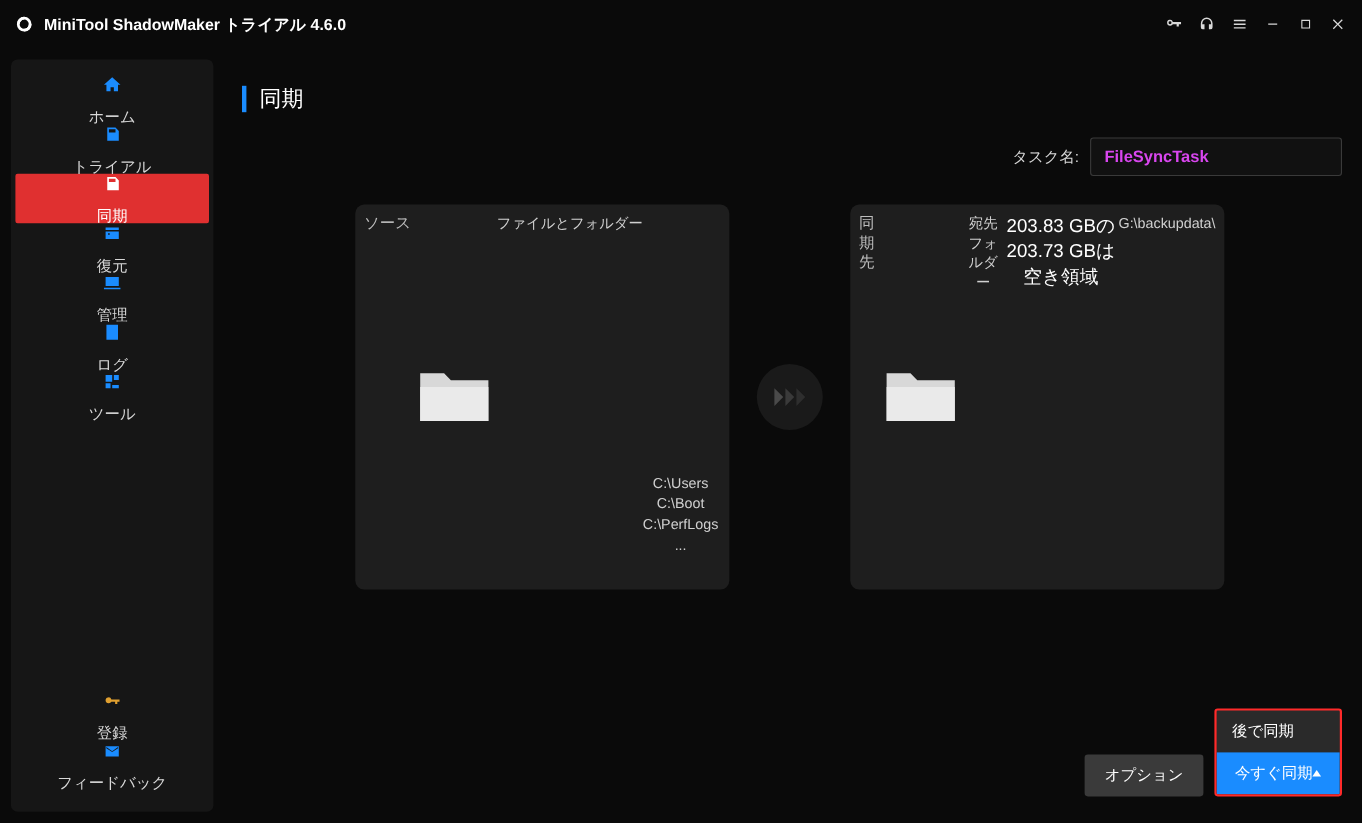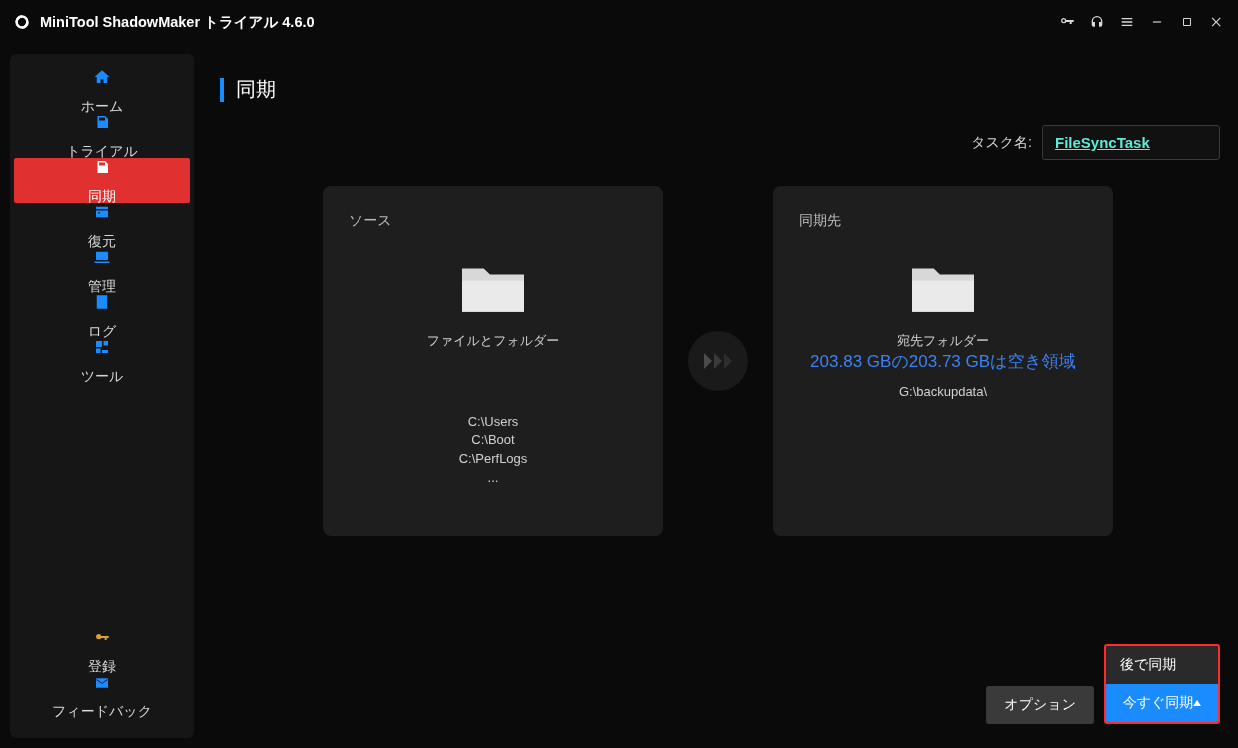--- a/index.html
+++ b/index.html
@@ -82,47 +82,46 @@
     .taskname-row {
       display:flex; align-items:center; gap:10px;
       margin: 0 0 26px 16px;
       justify-content: flex-end;
     }
     .taskname-row .label { font-size:14px; color:#d8d8d8; }
     .taskname-row input {
       background:#111;
       border:1px solid #3a3a3a;
       border-radius:3px;
-      color:#5eead4;
+      color:#d946ef;
       font-size:15px;
       font-weight:600;
       padding: 8px 12px;
-      width: 178px;
-      text-decoration: underline;
+      width: 229px;
     }
     
     .cards-row {
       display:flex; align-items:center; justify-content:center;
       gap: 0;
       margin: 0 auto;
     }
     .card {
       width: 340px;
       height: 350px;
       background:#1e1e1e;
       border-radius:8px;
-      padding: 26px;
-      display:flex;
-      flex-direction:column;
+      padding: 8px;
+      display:flex;
+      flex-direction:row;
       cursor:pointer;
     }
     .card .card-label { font-size:14px; color:#bdbdbd; margin-bottom: 18px; }
     .card .folder-icon { align-self:center; margin-top: 8px; margin-bottom: 10px; }
     .card .card-sub { text-align:center; font-size:13px; color:#d0d0d0; margin-bottom: 0; }
-    .card .card-info { text-align:center; font-size:17px; color:#3b82f6; margin-bottom: 10px; }
+    .card .card-info { text-align:center; font-size:17px; color:#ffffff; margin-bottom: 10px; }
     .card .card-paths { text-align:center; font-size:13px; color:#d0d0d0; line-height:1.45; margin-top:auto; margin-bottom:22px; white-space:pre-line; }
     .between {
       width: 110px;
       display:flex; align-items:center; justify-content:center;
     }
     
     .footer-row {
       position:absolute;
       right: 8px;
       bottom: 14px;

